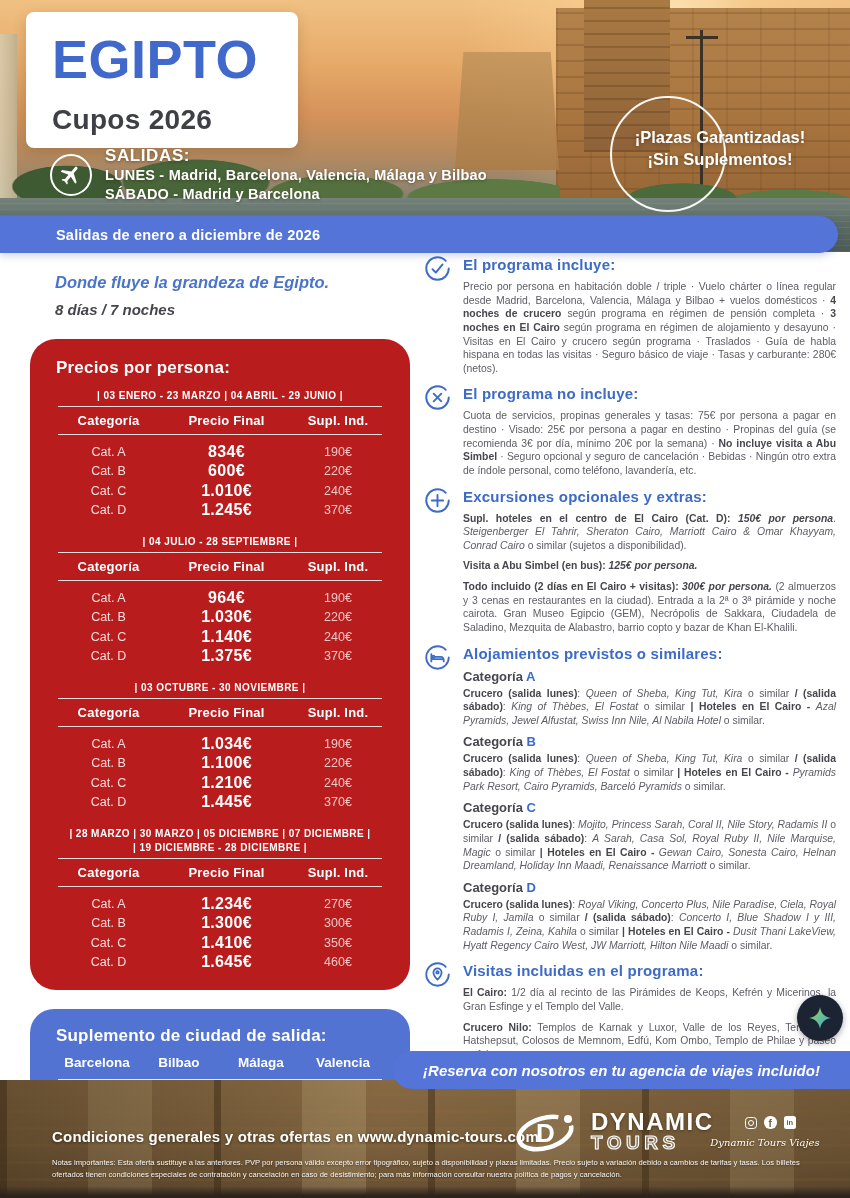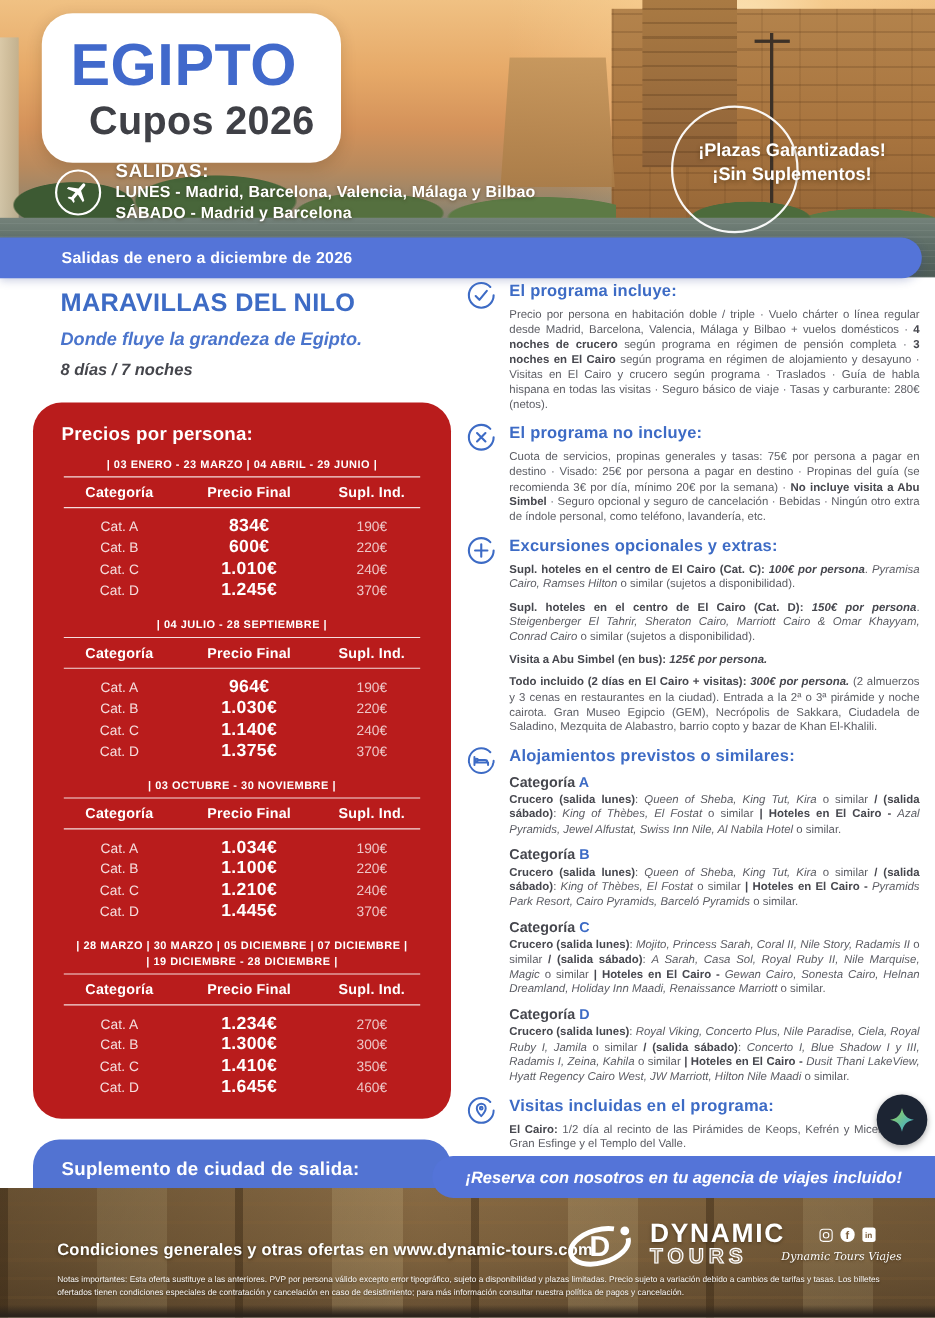--- a/index.html
+++ b/index.html
@@ -37,24 +37,24 @@
     background:
       radial-gradient(ellipse 90px 26px at 30% 60%, #4c6b3c 60%, rgba(76,107,60,0) 62%),
       radial-gradient(ellipse 110px 24px at 75% 70%, #5a7a46 60%, rgba(90,122,70,0) 62%); }
   .hero .water { position:absolute; left:0; top:198px; width:850px; height:54px;
     background:
       repeating-linear-gradient(0deg, rgba(255,255,255,.06) 0 1px, rgba(0,0,0,0) 1px 6px),
       linear-gradient(180deg,#74827a 0%, #5d6d66 45%, #4c5b55 100%); }
   .hero .column-left { position:absolute; left:0; top:34px; width:17px; height:182px;
     background:linear-gradient(90deg,#d8cbad, #bfb191); opacity:.9; }
 
-  .title-card { position:absolute; left:38px; top:12px; width:272px; height:136px; background:#ffffff;
-    border-radius:28px; padding:20px 24px 0 26px; box-shadow:0 4px 14px rgba(60,40,10,.18); }
+  .title-card { position:absolute; left:26px; top:12px; width:272px; height:136px; background:#ffffff;
+    border-radius:8px; padding:20px 24px 0 26px; box-shadow:0 4px 14px rgba(60,40,10,.18); }
   .title-card .egipto { font-size:54px; font-weight:800; letter-spacing:.5px; color:#4169cb; line-height:1; }
-  .title-card .cupos { font-size:36px; font-weight:800; color:#3f4046; margin-top:3px; letter-spacing:.3px;text-align:right; }
+  .title-card .cupos { font-size:28px; font-weight:800; color:#3f4046; margin-top:18px; letter-spacing:.3px; }
 
   .badge { position:absolute; left:600px; top:90px; width:240px; height:132px; color:#fff; }
   .badge-circle { position:absolute; left:10px; top:6px; width:116px; height:116px; border:2px solid rgba(255,255,255,.95); border-radius:50%; }
   .badge-text { position:absolute; left:0; top:36px; width:240px; text-align:center; font-weight:700; font-size:16.5px; line-height:1.35; text-shadow:0 1px 4px rgba(60,40,10,.45); }
 
   .salidas { position:absolute; left:50px; top:146px; display:flex; gap:13px; color:#fff; text-shadow:0 1px 3px rgba(50,35,10,.5); }
   .plane-circle { width:42px; height:42px; border:2.5px solid #fff; border-radius:50%; margin-top:8px;
     display:flex; align-items:center; justify-content:center; flex:none; }
   .salidas-label { font-size:17px; font-weight:800; letter-spacing:.6px; }
   .salidas-line { font-size:14.5px; font-weight:700; line-height:1.3; letter-spacing:.2px; }
@@ -171,21 +171,20 @@
         <div class="salidas-line">SÁBADO - Madrid y Barcelona</div>
       </div>
     </div>
   </div>
 
   <div class="date-bar">
     <span>Salidas de enero a diciembre de 2026</span>
   </div>
 
   <div class="left-col">
-    <div class="program-title">MARAVILLAS DEL NILO</div>
     <div class="tagline">Donde fluye la grandeza de Egipto.</div>
     <div class="duration">8 días / 7 noches</div>
 
     <div class="price-box">
       <div class="box-title">Precios por persona:</div>
       <div id="price-tables">
           <div class="ptable">
             <div class="period">
               <div>| 03 ENERO - 23 MARZO | 04 ABRIL - 29 JUNIO |</div>
             </div>
@@ -359,21 +358,20 @@
           </svg></span>
         <h2 class="sec-title">El programa no incluye:</h2>
         <p class="sec-p"><span>Cuota de servicios, propinas generales y tasas: 75€ por persona a pagar en destino  ·  Visado: 25€ por persona a pagar en destino  ·  Propinas del guía (se recomienda 3€ por día, mínimo 20€ por la semana)  ·  </span><span class="s-b">No incluye visita a Abu Simbel</span><span>  ·  Seguro opcional y seguro de cancelación  ·  Bebidas  ·  Ningún otro extra de índole  personal, como teléfono, lavandería, etc.</span></p>
       </section>
       <section class="section">
         <span class="sec-icon"><svg viewBox="0 0 24 24" fill="none" stroke="currentColor" stroke-width="1.7" stroke-linecap="round">
             <circle cx="12" cy="12" r="10" stroke-dasharray="55 8"></circle>
             <path d="M12 7v10M7 12h10"></path>
           </svg></span>
         <h2 class="sec-title">Excursiones opcionales y extras:</h2>
-        <p class="sec-p"><span class="s-b">Supl. hoteles en el centro de El Cairo (Cat. C): </span><span class="s-bi">100€ por persona</span><span>. </span><span class="s-i">Pyramisa Cairo, Ramses Hilton</span><span> o similar (sujetos a disponibilidad).</span></p>
         <p class="sec-p"><span class="s-b">Supl. hoteles en el centro de El Cairo (Cat. D): </span><span class="s-bi">150€ por persona</span><span>. </span><span class="s-i">Steigenberger El Tahrir, Sheraton Cairo, Marriott Cairo &amp; Omar Khayyam, Conrad Cairo</span><span> o similar (sujetos a disponibilidad).</span></p>
         <p class="sec-p"><span class="s-b">Visita a Abu Simbel (en bus): </span><span class="s-bi">125€ por persona.</span></p>
         <p class="sec-p"><span class="s-b">Todo incluido (2 días en El Cairo + visitas): </span><span class="s-bi">300€ por persona.</span><span> (2 almuerzos y 3 cenas en restaurantes en la ciudad). Entrada a la 2ª o 3ª pirámide y noche cairota. Gran Museo Egipcio (GEM), Necrópolis de Sakkara, Ciudadela de Saladino, Mezquita de Alabastro, barrio copto y bazar de Khan El-Khalili.</span></p>
       </section>
       <section class="section">
         <span class="sec-icon"><svg viewBox="0 0 24 24" fill="none" stroke="currentColor" stroke-width="1.6" stroke-linecap="round" stroke-linejoin="round">
             <circle cx="12" cy="12" r="10" stroke-dasharray="55 8"></circle>
             <path d="M6.5 15.5V9M6.5 13.5h11v2M9.5 11.5h5.5a2 2 0 0 1 2 2"></path>
             <circle cx="8.3" cy="11.4" r="1"></circle>
           </svg></span>

